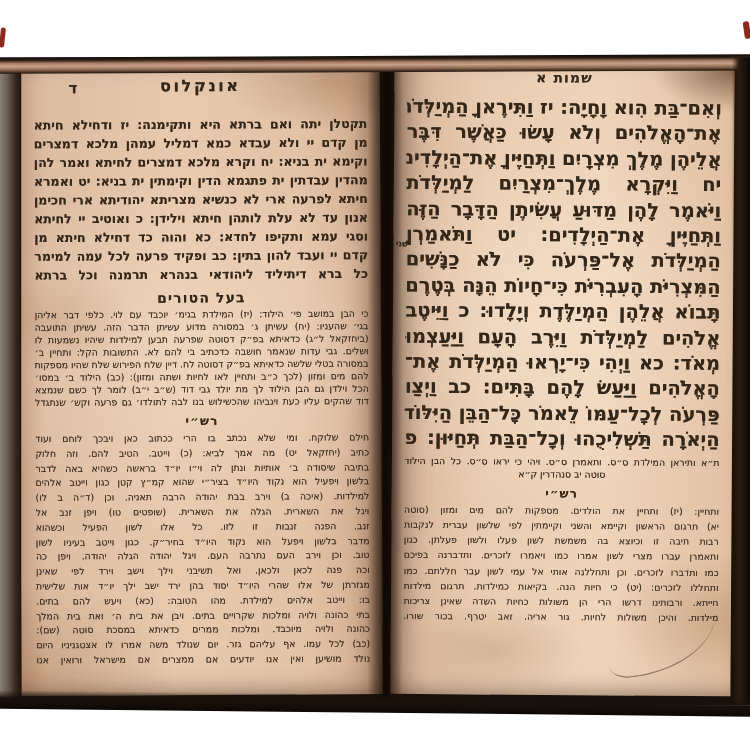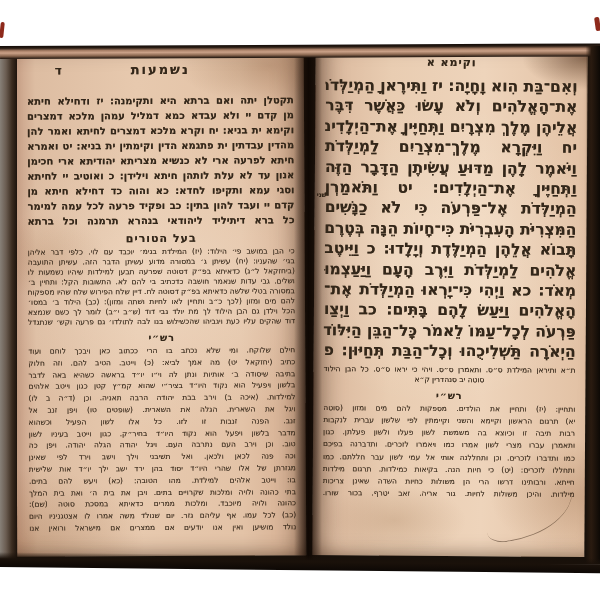--- a/index.html
+++ b/index.html
@@ -69,21 +69,21 @@
 <div class="scene">
   <div class="red-mark l"></div>
   <div class="red-mark r"></div>
 
   <div class="book">
     <div class="left-cover"></div>
 
     <div class="page left-page">
       <div class="phead">
         <span class="pnum">ד</span>
-        <span>נשמעות</span>
+        <span>אונקלוס</span>
       </div>
       <div class="targum">
           <div class="line">תקטלן יתה ואם ברתא היא ותקימנה: יז ודחילא חיתא</div>
           <div class="line">מן קדם יי ולא עבדא כמא דמליל עמהן מלכא דמצרים</div>
           <div class="line">וקימא ית בניא: יח וקרא מלכא דמצרים לחיתא ואמר להן</div>
           <div class="line">מהדין עבדתין ית פתגמא הדין וקימתין ית בניא: יט ואמרא</div>
           <div class="line">חיתא לפרעה ארי לא כנשיא מצריתא יהודיתא ארי חכימן</div>
           <div class="line">אנון עד לא עלת לותהן חיתא וילידן: כ ואוטיב יי לחיתא</div>
           <div class="line">וסגי עמא ותקיפו לחדא: כא והוה כד דחילא חיתא מן</div>
           <div class="line">קדם יי ועבד להון בתין: כב ופקיד פרעה לכל עמה למימר</div>
@@ -116,21 +116,21 @@
           <div class="line">בו: וייטב אלהים למילדת. מהו הטובה: (כא) ויעש להם בתים.</div>
           <div class="line">בתי כהונה ולויה ומלכות שקרויים בתים. ויבן את בית ה׳ ואת בית המלך</div>
           <div class="line">כהונה ולויה מיוכבד. ומלכות ממרים כדאיתא במסכת סוטה (שם):</div>
           <div class="line">(כב) לכל עמו. אף עליהם גזר. יום שנולד משה אמרו לו אצטגניניו היום</div>
           <div class="line">נולד מושיען ואין אנו יודעים אם ממצרים אם מישראל ורואין אנו</div>
         </div>
     </div>
 
     <div class="page right-page">
       <div class="phead">
-        <span>וקימא א</span>
+        <span>שמות א</span>
       </div>
       <div class="aliyah">שני</div>
       <div class="torah">
           <div class="line">וְאִם־בַּת הִוא וָחָיָה: יז וַתִּירֶאןָ הַמְיַלְּדֹת</div>
           <div class="line">אֶת־הָאֱלֹהִים וְלֹא עָשׂוּ כַּאֲשֶׁר דִּבֶּר</div>
           <div class="line">אֲלֵיהֶן מֶלֶךְ מִצְרָיִם וַתְּחַיֶּיןָ אֶת־הַיְלָדִים:</div>
           <div class="line">יח וַיִּקְרָא מֶלֶךְ־מִצְרַיִם לַמְיַלְּדֹת</div>
           <div class="line">וַיֹּאמֶר לָהֶן מַדּוּעַ עֲשִׂיתֶן הַדָּבָר הַזֶּה</div>
           <div class="line">וַתְּחַיֶּיןָ אֶת־הַיְלָדִים: יט וַתֹּאמַרְןָ</div>
           <div class="line">הַמְיַלְּדֹת אֶל־פַּרְעֹה כִּי לֹא כַנָּשִׁים</div>

